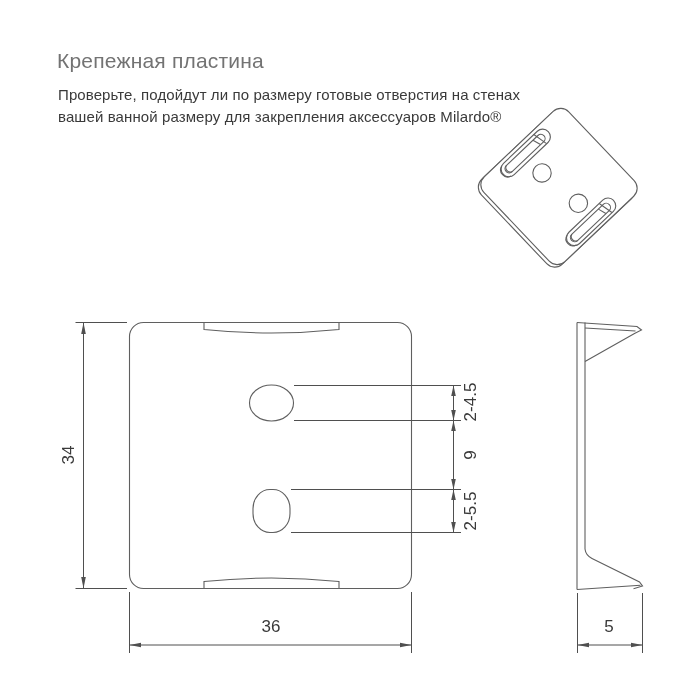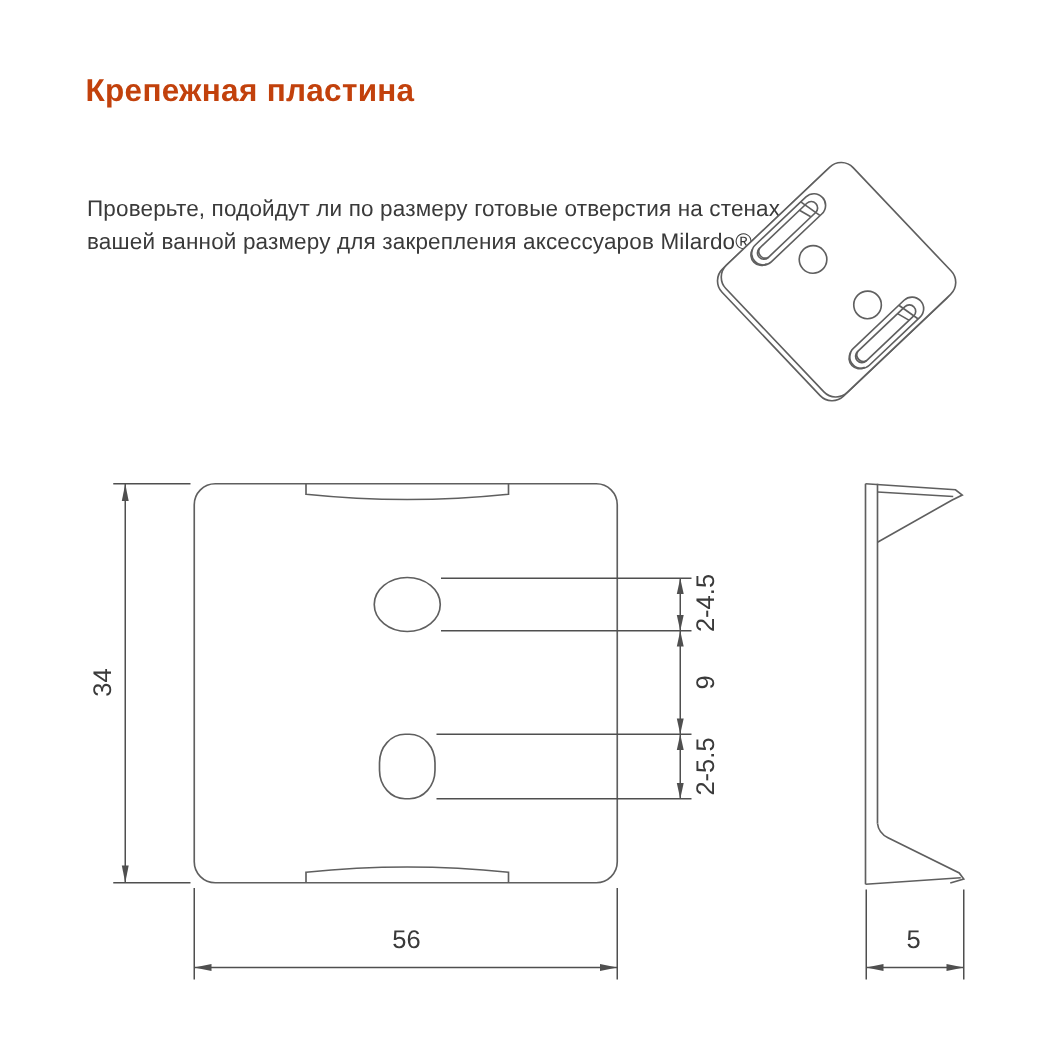--- a/index.html
+++ b/index.html
@@ -5,24 +5,24 @@
   html,body{margin:0;padding:0;}
   body{
     width:700px;height:700px;position:relative;overflow:hidden;
     background:#ffffff;
     font-family:"Liberation Sans", sans-serif;
   }
   .page{position:absolute;inset:0;}
   
   .title{
     position:absolute;left:57px;top:49px;margin:0;
-    font-size:21px;font-weight:700;color:#c2410c;letter-spacing:.2px;
+    font-size:21px;font-weight:400;color:#737373;letter-spacing:.2px;
     white-space:nowrap;
   }
-  .desc{position:absolute;left:58px;top:84px;color:#3a3a3a;margin-top:45px;}
+  .desc{position:absolute;left:58px;top:84px;color:#3a3a3a;}
   .desc-line{font-size:15px;line-height:22px;white-space:nowrap;letter-spacing:.1px;}
   
   .drawing-svg{position:absolute;left:0;top:0;}
   .drawing-svg path,.drawing-svg rect,.drawing-svg ellipse,.drawing-svg circle,.drawing-svg line{
     fill:none;stroke:#5f5f5f;stroke-width:1.1;
   }
   .drawing-svg .dim{stroke:#4f4f4f;stroke-width:1;}
   .drawing-svg polygon{fill:#4f4f4f;stroke:none;}
   .drawing-svg .face{fill:#ffffff;}
   
@@ -116,19 +116,19 @@
       <polygon points="453.5,385.5 451.2,396 455.8,396"></polygon>
       <polygon points="453.5,420.5 451.2,410 455.8,410"></polygon>
       <polygon points="453.5,420.5 451.2,431 455.8,431"></polygon>
       <polygon points="453.5,489.5 451.2,479 455.8,479"></polygon>
       <polygon points="453.5,489.5 451.2,500 455.8,500"></polygon>
       <polygon points="453.5,532.5 451.2,522 455.8,522"></polygon>
     </g>
   </svg>
 
   <span class="dim-label vert" style="left:69px;top:455px;">34</span>
-  <span class="dim-label" style="left:271px;top:627px;">56</span>
+  <span class="dim-label" style="left:271px;top:627px;">36</span>
   <span class="dim-label" style="left:609px;top:627px;">5</span>
   <span class="dim-label vert" style="left:471px;top:402px;">2-4.5</span>
   <span class="dim-label vert" style="left:471px;top:455px;">9</span>
   <span class="dim-label vert" style="left:471px;top:511px;">2-5.5</span>
 
 </div>
 
 </body></html>

